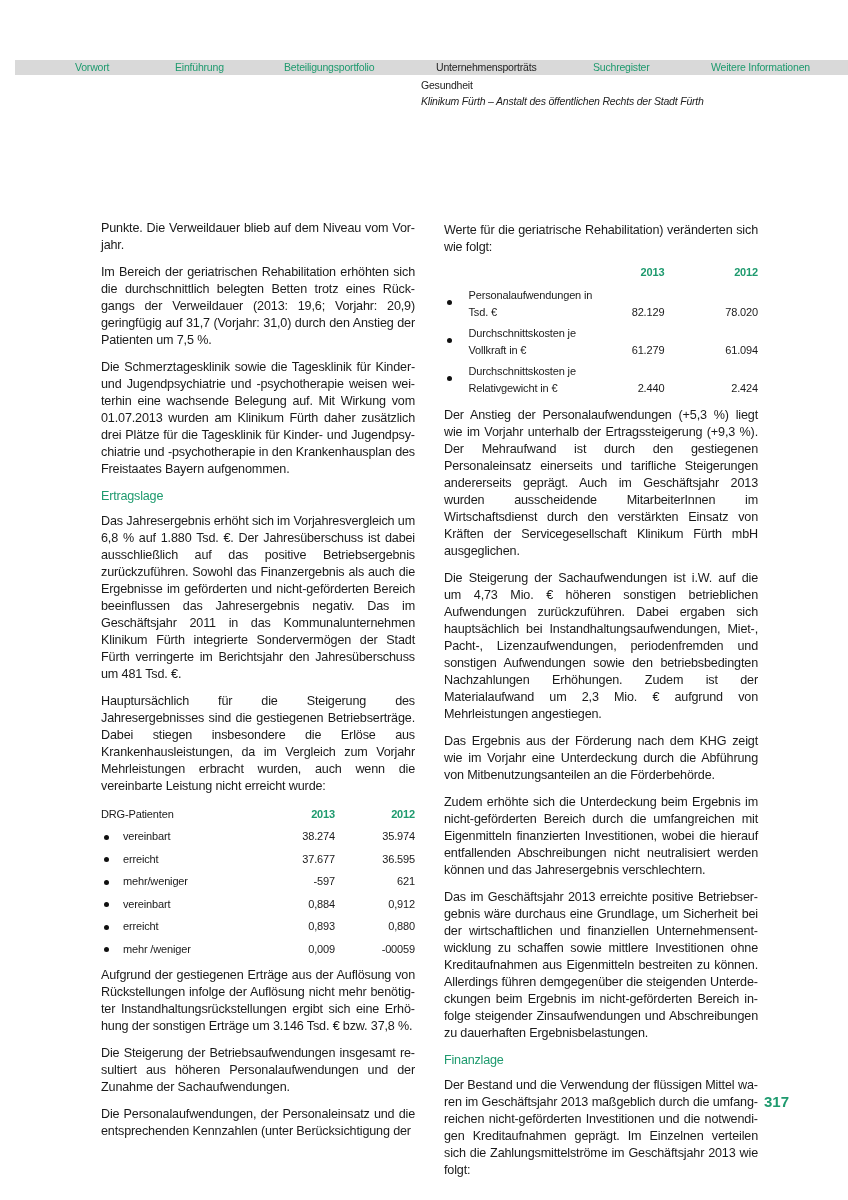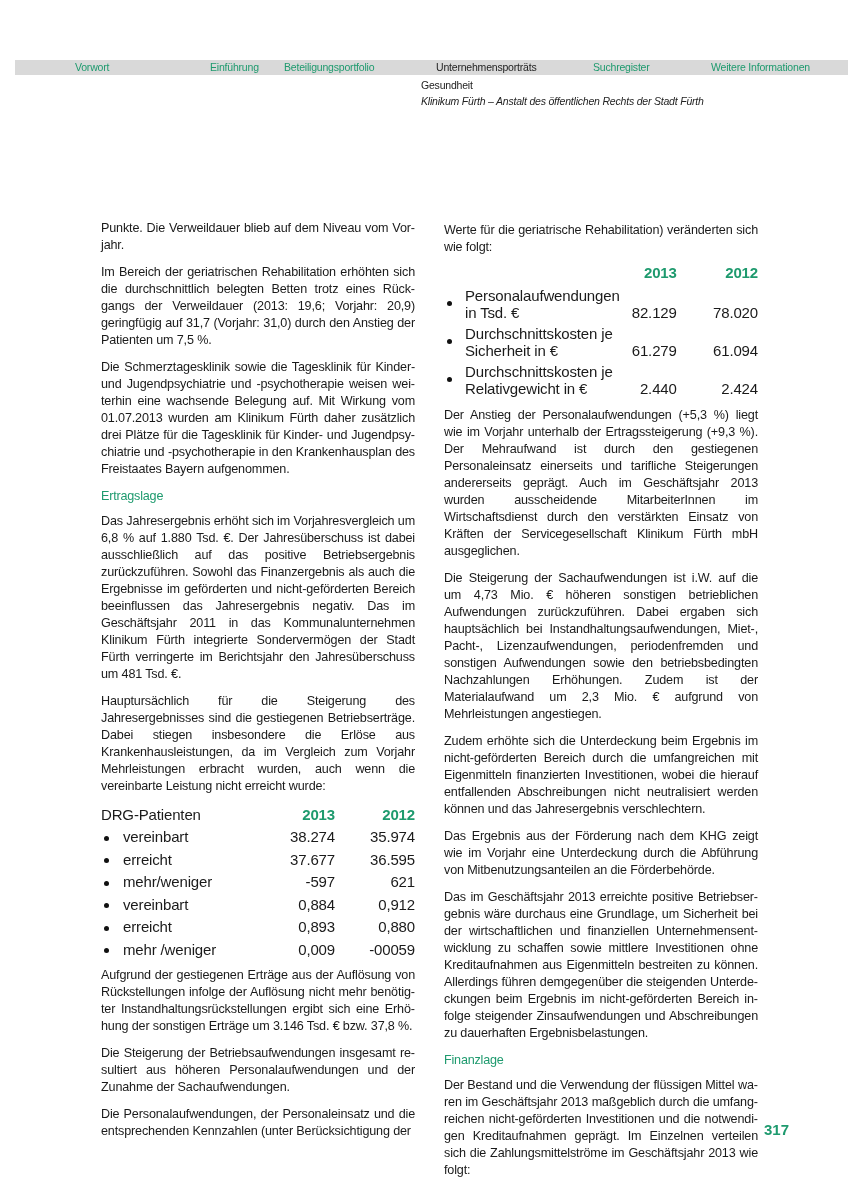--- a/index.html
+++ b/index.html
@@ -28,44 +28,44 @@
     margin-top: 20px;
   }
   .col-left { left: 101px; }
   .col-right { left: 444px; top: 202px; }
   .col p { margin: 0 0 10px 0; text-align: justify; hyphens: manual; }
   .col h3 {
     margin: 0 0 8px 0; font-size: 12.6px; font-weight: normal; color: #1e9a6e;
     letter-spacing: -0.2px;
   }
   .tbl { width: 100%; border-collapse: collapse; margin: -2px 0 6px 0; }
-  .tbl td { padding: 0; height: 22.5px; vertical-align: middle; font-size: 15px; }
+  .tbl td { padding: 0; height: 22.5px; vertical-align: middle; font-size: 11px; }
   .tbl td.num { text-align: right; white-space: nowrap; }
   .tbl td.yr { text-align: right; color: #1e9a6e; font-weight: bold; }
   .tbl td.bul { width: 22px; }
   .bullet { display: inline-block; width: 5px; height: 5px; background: #111; border-radius: 50%; margin-left: 3px; vertical-align: middle; }
   .tbl.left td.c1 { width: 150px; }
   .tbl.left td.c2 { width: 62px; }
   .tbl.left td.c3 { width: 80px; }
   .tbl.right td { height: auto; vertical-align: bottom; padding-bottom: 4px; line-height: 17px; }
   .tbl.right tr.hdr td { padding-bottom: 6px; }
   .tbl.right td.c1 { width: 118px; }
   .tbl.right td.c2 { width: 58px; }
   .tbl.right td.c3 { width: 84px; }
   .tbl.right td.bul { vertical-align: top; padding-top: 6px; }
   .page-number {
-    position: absolute; left: 764px; top: 1121px; font-size: 15px; font-weight: bold; color: #1e9a6e;
+    position: absolute; left: 764px; top: 1093px; font-size: 15px; font-weight: bold; color: #1e9a6e;
   }
 </style>
 </head>
 <body>
 
 <div class="navbar">
   <span class="nav-item" style="left:60px;">Vorwort</span>
-  <span class="nav-item" style="left:160px;margin-left:35px;">Einführung</span>
+  <span class="nav-item" style="left:160px;">Einführung</span>
   <span class="nav-item" style="left:269px;">Beteiligungsportfolio</span>
   <span class="nav-item active" style="left:421px;">Unternehmensporträts</span>
   <span class="nav-item" style="left:578px;">Suchregister</span>
   <span class="nav-item" style="left:696px;">Weitere Informationen</span>
 </div>
 
 <div class="sub-header" style="top:79px;">Gesundheit</div>
 <div class="sub-header" style="top:95px;font-style:italic;">Klinikum Fürth – Anstalt des öffentlichen Rechts der Stadt Fürth</div>
 
 <div class="col col-left">
@@ -139,35 +139,35 @@
       <td class="yr c3">2012</td>
     </tr>
     <tr>
       <td class="bul"><span class="bullet"></span></td>
       <td>Personalaufwendungen in Tsd. €</td>
       <td class="num">82.129</td>
       <td class="num">78.020</td>
     </tr>
     <tr>
       <td class="bul"><span class="bullet"></span></td>
-      <td>Durchschnittskosten je Sicherheit in €</td>
+      <td>Durchschnittskosten je Vollkraft in €</td>
       <td class="num">61.279</td>
       <td class="num">61.094</td>
     </tr>
     <tr>
       <td class="bul"><span class="bullet"></span></td>
       <td>Durchschnittskosten je Relativgewicht in €</td>
       <td class="num">2.440</td>
       <td class="num">2.424</td>
     </tr>
   </tbody>
     </table>
 
   <p>Der Anstieg der Personalaufwendungen (+5,3 %) liegt wie im Vorjahr unterhalb der Ertragssteigerung (+9,3 %). Der Mehraufwand ist durch den gestiegenen Personaleinsatz einerseits und tarifliche Steigerungen andererseits ge­prägt. Auch im Geschäftsjahr 2013 wurden ausscheiden­de MitarbeiterInnen im Wirtschaftsdienst durch den ver­stärkten Einsatz von Kräften der Servicegesellschaft Klini­kum Fürth mbH ausgeglichen.</p>
   <p>Die Steigerung der Sachaufwendungen ist i.W. auf die um 4,73 Mio. € höheren sonstigen betrieblichen Aufwendun­gen zurückzuführen. Dabei ergaben sich hauptsächlich bei Instandhaltungsaufwendungen, Miet-, Pacht-, Lizenz­aufwendungen, periodenfremden und sonstigen Aufwen­dungen sowie den betriebsbedingten Nachzahlungen Er­höhungen. Zudem ist der Materialaufwand um 2,3 Mio. € aufgrund von Mehrleistungen angestiegen.</p>
+  <p>Das Ergebnis aus der Förderung nach dem KHG zeigt wie im Vorjahr eine Unterdeckung durch die Abführung von Mitbenutzungsanteilen an die Förderbehörde.</p>
   <p>Zudem erhöhte sich die Unterdeckung beim Ergebnis im nicht-geförderten Bereich durch die umfangreichen mit Eigenmitteln finanzierten Investitionen, wobei die hierauf entfallenden Abschreibungen nicht neutralisiert werden können und das Jahresergebnis verschlechtern.</p>
-  <p>Das Ergebnis aus der Förderung nach dem KHG zeigt wie im Vorjahr eine Unterdeckung durch die Abführung von Mitbenutzungsanteilen an die Förderbehörde.</p>
   <p>Das im Geschäftsjahr 2013 erreichte positive Betriebser­gebnis wäre durchaus eine Grundlage, um Sicherheit bei der wirtschaftlichen und finanziellen Unternehmensent­wicklung zu schaffen sowie mittlere Investitionen ohne Kreditaufnahmen aus Eigenmitteln bestreiten zu können. Allerdings führen demgegenüber die steigenden Unterde­ckungen beim Ergebnis im nicht-geförderten Bereich in­folge steigender Zinsaufwendungen und Abschreibungen zu dauerhaften Ergebnisbelastungen.</p>
   <h3>Finanzlage</h3>
   <p>Der Bestand und die Verwendung der flüssigen Mittel wa­ren im Geschäftsjahr 2013 maßgeblich durch die umfang­reichen nicht-geförderten Investitionen und die notwendi­gen Kreditaufnahmen geprägt. Im Einzelnen verteilen sich die Zahlungsmittelströme im Geschäftsjahr 2013 wie folgt:</p>
 </div>
 
 <div class="page-number">317</div>
 
 </body></html>

